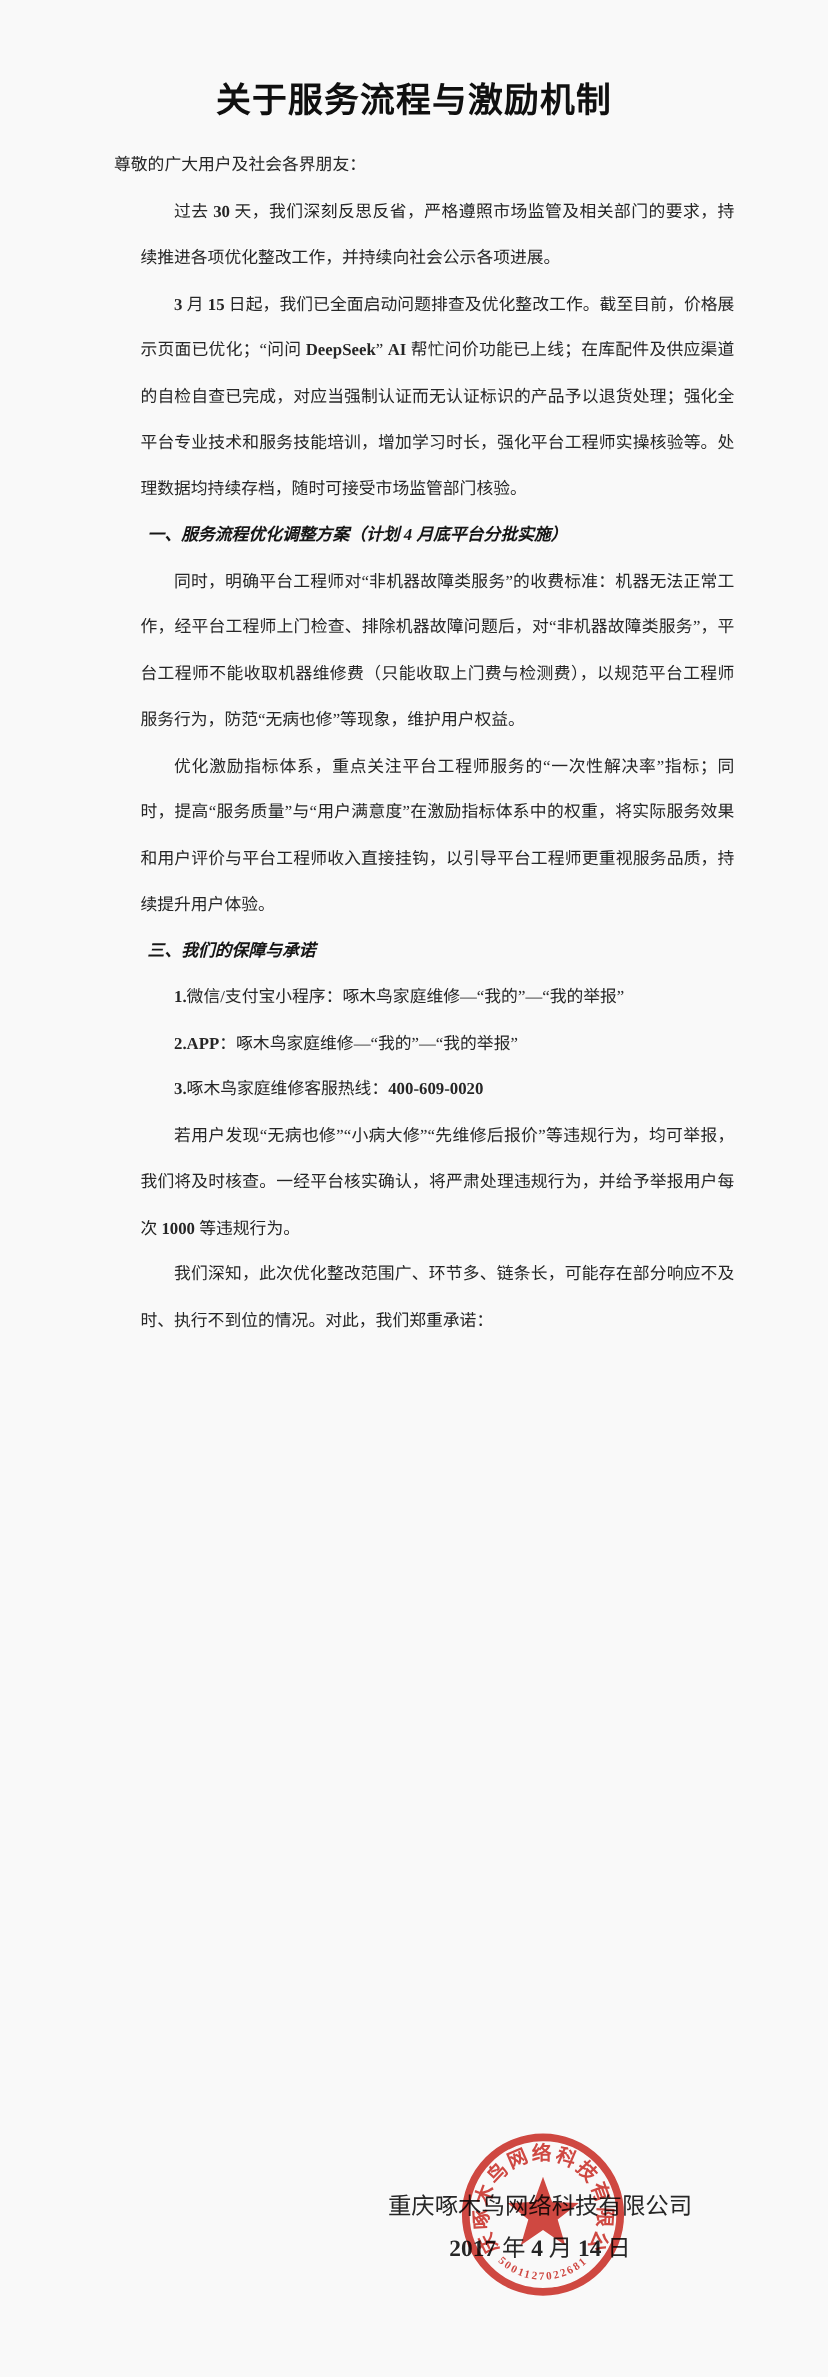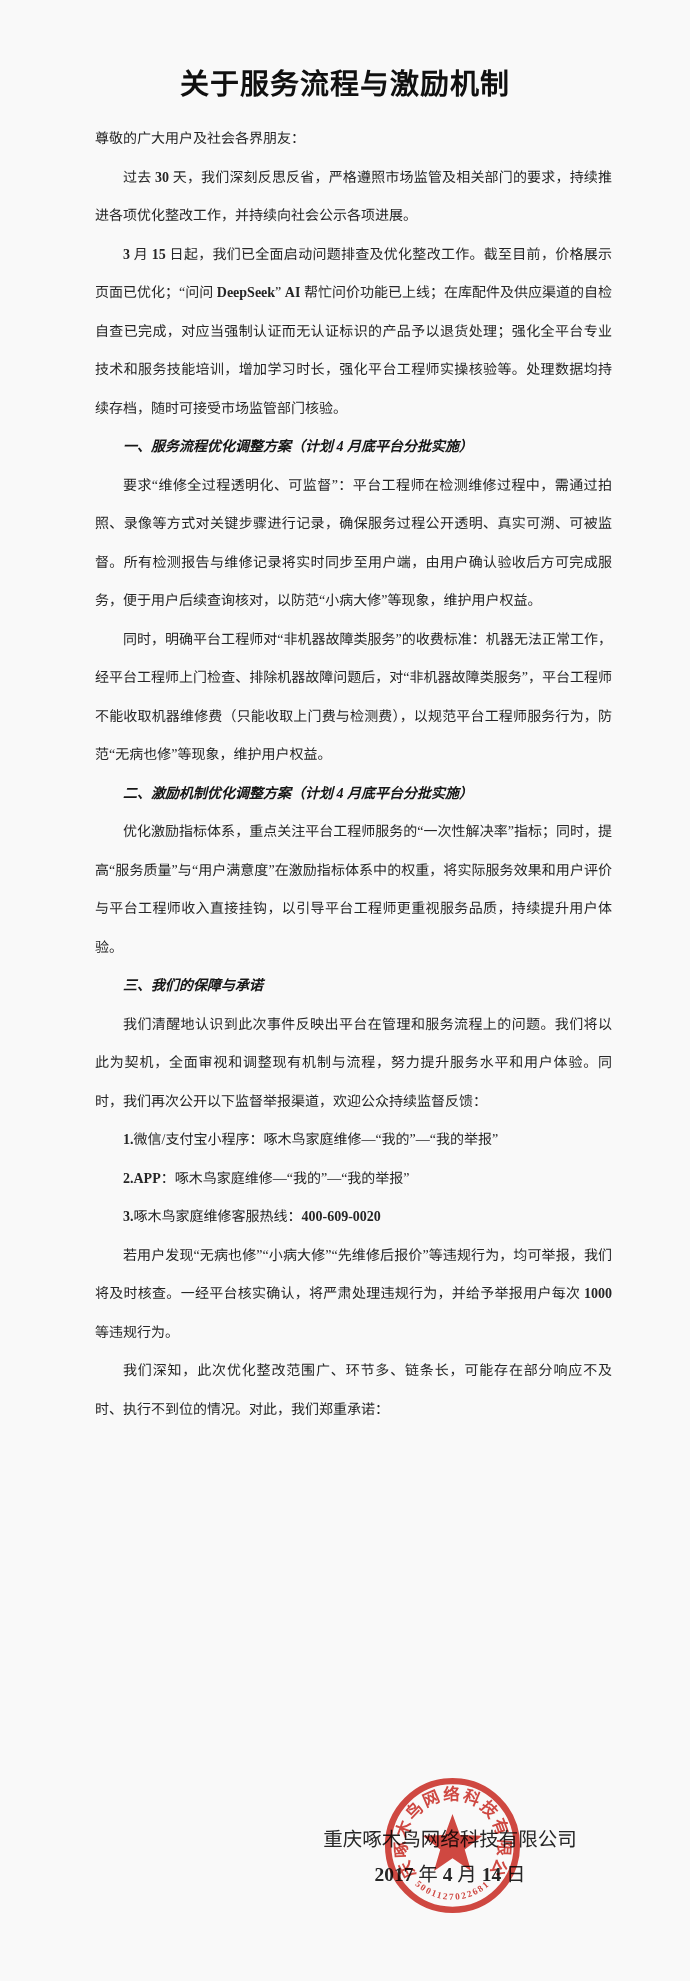--- a/index.html
+++ b/index.html
@@ -12,21 +12,21 @@
   .title{
     padding-top:62px;text-align:center;font-weight:bold;color:#101010;
     font-size:29px;line-height:44px;letter-spacing:1px;
   }
   .content{margin:14px 78px 0 95px;}
   .content p{
     margin:0;font-size:14px;line-height:38.5px;
     text-align:justify;text-justify:inter-ideograph;
   }
   .content p.salutation{text-indent:0;}
-  .content p.p{text-indent:2em;}
+  .content p.p{text-indent:2em;margin-left:22px;}
   .content p.h{text-indent:2em;font-weight:bold;text-align:left;color:#161616;font-style:italic;}
   .b{font-weight:bold;}
   .signature{
     position:absolute;left:280px;top:1822px;width:340px;
     text-align:center;font-size:19.5px;line-height:35px;color:#262626;
   }
   .signature div{white-space:nowrap;}
   .seal{
     position:absolute;left:381px;top:1774px;width:143px;height:143px;
     opacity:.88;mix-blend-mode:multiply;
@@ -40,26 +40,23 @@
 
   <div class="title">
     <div>关于服务流程与激励机制</div>
   </div>
 
   <div class="content" id="doc-body">
       <p class="salutation"><span>尊敬的广大用户及社会各界朋友：</span></p>
       <p class="p"><span>过去 </span><span class="b">30</span><span> 天，我们深刻反思反省，严格遵照市场监管及相关部门的要求，持续推进各项优化整改工作，并持续向社会公示各项进展。</span></p>
       <p class="p"><span class="b">3</span><span> 月 </span><span class="b">15</span><span> 日起，我们已全面启动问题排查及优化整改工作。截至目前，价格展示页面已优化；“问问 </span><span class="b">DeepSeek</span><span>” </span><span class="b">AI</span><span> 帮忙问价功能已上线；在库配件及供应渠道的自检自查已完成，对应当强制认证而无认证标识的产品予以退货处理；强化全平台专业技术和服务技能培训，增加学习时长，强化平台工程师实操核验等。处理数据均持续存档，随时可接受市场监管部门核验。</span></p>
       <p class="h"><span>一、服务流程优化调整方案（计划 </span><span class="b">4</span><span> 月底平台分批实施）</span></p>
-      <p class="p"><span>要求“维修全过程透明化、可监督”：平台工程师在检测维修过程中，需通过拍照、录像等方式对关键步骤进行记录，确保服务过程公开透明、真实可溯、可被监督。所有检测报告与维修记录将实时同步至用户端，由用户确认验收后方可完成服务，便于用户后续查询核对，以防范“小病大修”等现象，维护用户权益。</span></p>
       <p class="p"><span>同时，明确平台工程师对“非机器故障类服务”的收费标准：机器无法正常工作，经平台工程师上门检查、排除机器故障问题后，对“非机器故障类服务”，平台工程师不能收取机器维修费（只能收取上门费与检测费），以规范平台工程师服务行为，防范“无病也修”等现象，维护用户权益。</span></p>
-      <p class="h"><span>二、激励机制优化调整方案（计划 </span><span class="b">4</span><span> 月底平台分批实施）</span></p>
       <p class="p"><span>优化激励指标体系，重点关注平台工程师服务的“一次性解决率”指标；同时，提高“服务质量”与“用户满意度”在激励指标体系中的权重，将实际服务效果和用户评价与平台工程师收入直接挂钩，以引导平台工程师更重视服务品质，持续提升用户体验。</span></p>
       <p class="h"><span>三、我们的保障与承诺</span></p>
-      <p class="p"><span>我们清醒地认识到此次事件反映出平台在管理和服务流程上的问题。我们将以此为契机，全面审视和调整现有机制与流程，努力提升服务水平和用户体验。同时，我们再次公开以下监督举报渠道，欢迎公众持续监督反馈：</span></p>
       <p class="p"><span class="b">1.</span><span>微信/支付宝小程序：啄木鸟家庭维修—“我的”—“我的举报”</span></p>
       <p class="p"><span class="b">2.APP</span><span>：啄木鸟家庭维修—“我的”—“我的举报”</span></p>
       <p class="p"><span class="b">3.</span><span>啄木鸟家庭维修客服热线：</span><span class="b">400-609-0020</span></p>
       <p class="p"><span>若用户发现“无病也修”“小病大修”“先维修后报价”等违规行为，均可举报，我们将及时核查。一经平台核实确认，将严肃处理违规行为，并给予举报用户每次 </span><span class="b">1000</span><span> 等违规行为。</span></p>
       <p class="p"><span>我们深知，此次优化整改范围广、环节多、链条长，可能存在部分响应不及时、执行不到位的情况。对此，我们郑重承诺：</span></p>
     </div>
 
   <div class="signature">
     <div><span>重庆啄木鸟网络科技有限公司</span></div>
     <div><span class="b">2017</span><span> 年 </span><span class="b">4</span><span> 月 </span><span class="b">14</span><span> 日</span></div>

